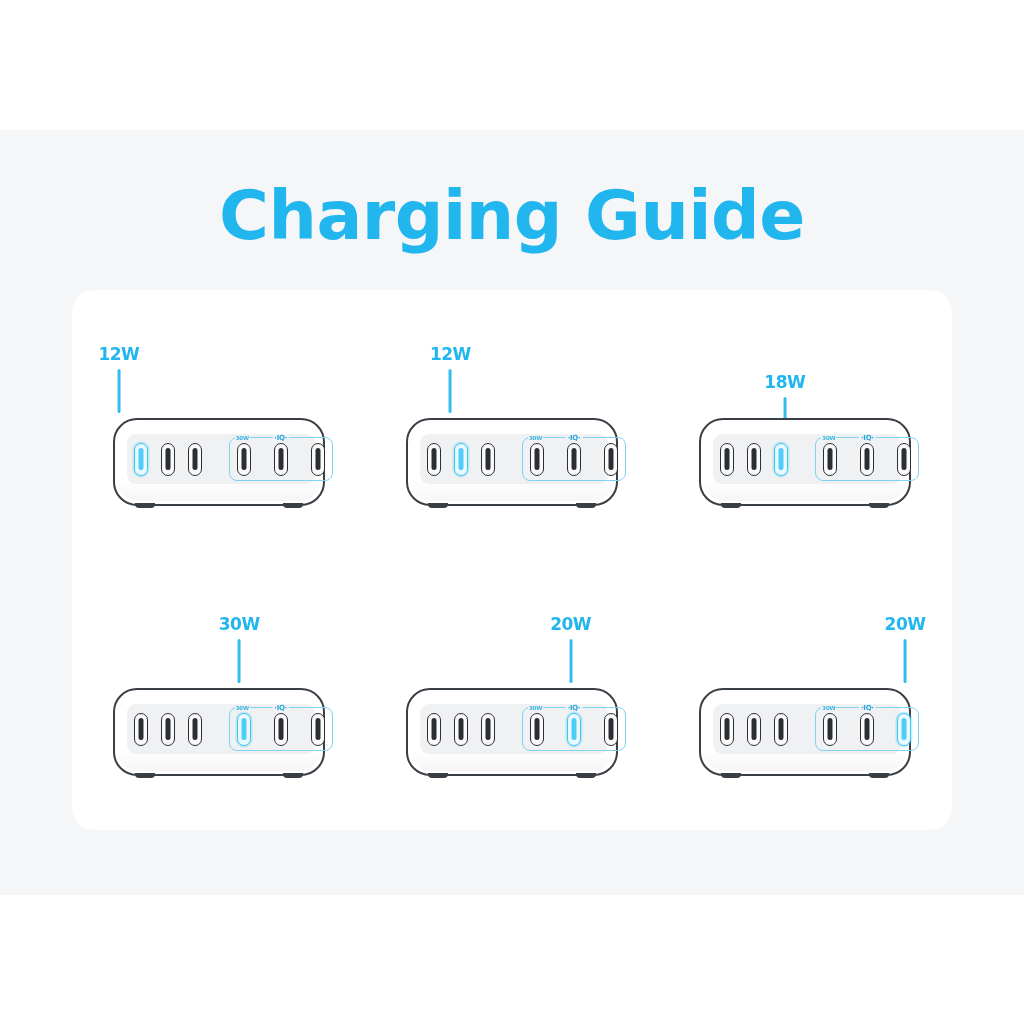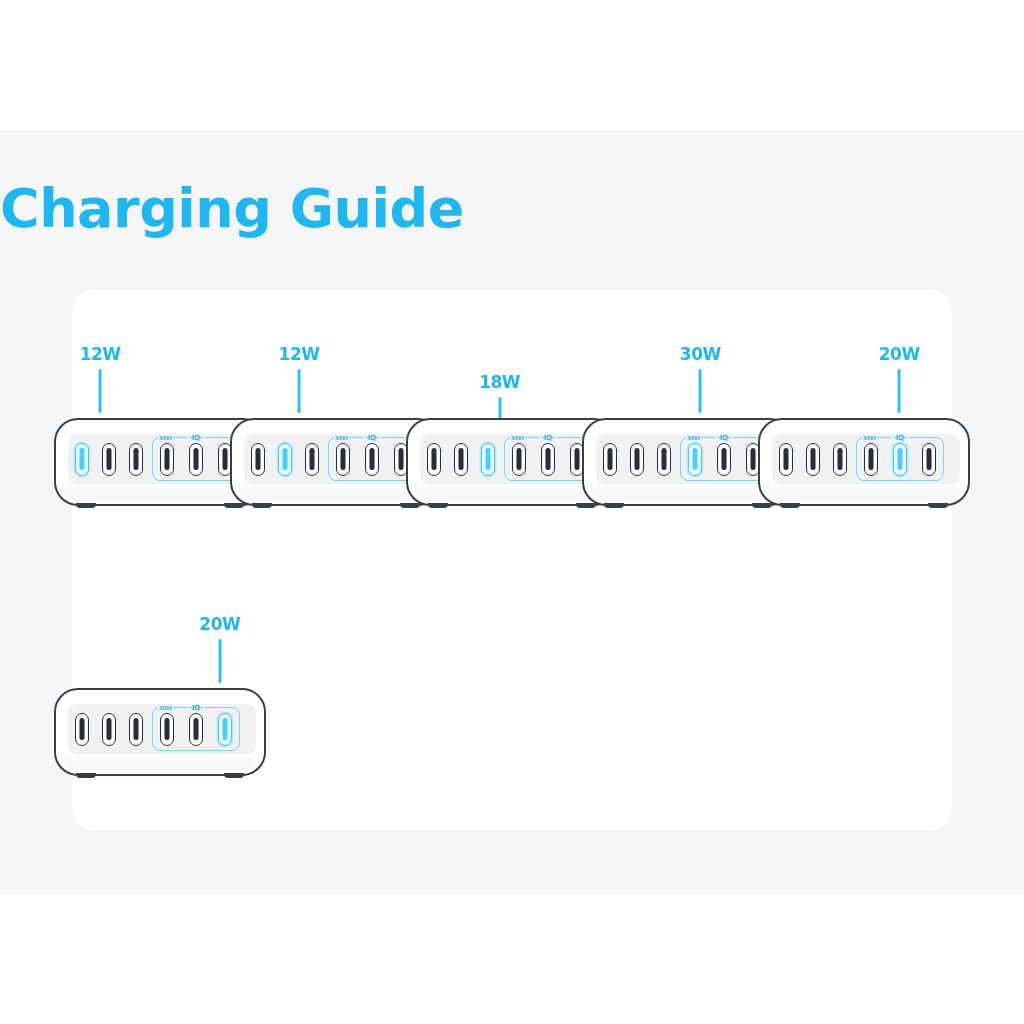--- a/index.html
+++ b/index.html
@@ -30,22 +30,22 @@
     height: 765px;
     background: #f4f6f8;
   }
 
   
   #title {
     position: absolute;
     left: 0;
     top: 182px;
     width: 1024px;
-    text-align: left;
-    font-size: 54px;
+    text-align: center;
+    font-size: 68px;
     font-weight: 700;
     letter-spacing: -0.5px;
     color: #22b6ef;
     line-height: 1;
     font-family: "DejaVu Sans", sans-serif;
   }
 
   
   #card {
     position: absolute;
@@ -58,21 +58,21 @@
   }
 
   
   #grid {
     position: absolute;
     left: 0;
     top: 0;
     width: 880px;
     height: 540px;
     display: grid;
-    grid-template-columns: repeat(5, 1fr);
+    grid-template-columns: repeat(3, 1fr);
     grid-template-rows: repeat(2, 1fr);
   }
   .panel {
     position: relative;
   }
 
   
   .callout {
     position: absolute;
     top: 56px;
@@ -176,26 +176,27 @@
   }
 
   .gap-sm { width: 13px; flex: none; }
   .gap-md { width: 9px; flex: none; }
 
   
   .iq-group {
     position: relative;
     display: flex;
     align-items: center;
-    gap: 15px;
+    gap: 23px;
     border: 1.4px solid #7ed3f2;
     border-radius: 8px;
     padding: 4px 7px;
     box-sizing: border-box;
     height: 44px;
+    margin-left: 18px;
   }
   .iq-labels {
     position: absolute;
     left: 0;
     right: 0;
     top: -4px;
     height: 9px;
     display: flex;
     align-items: center;
     justify-content: space-between;

